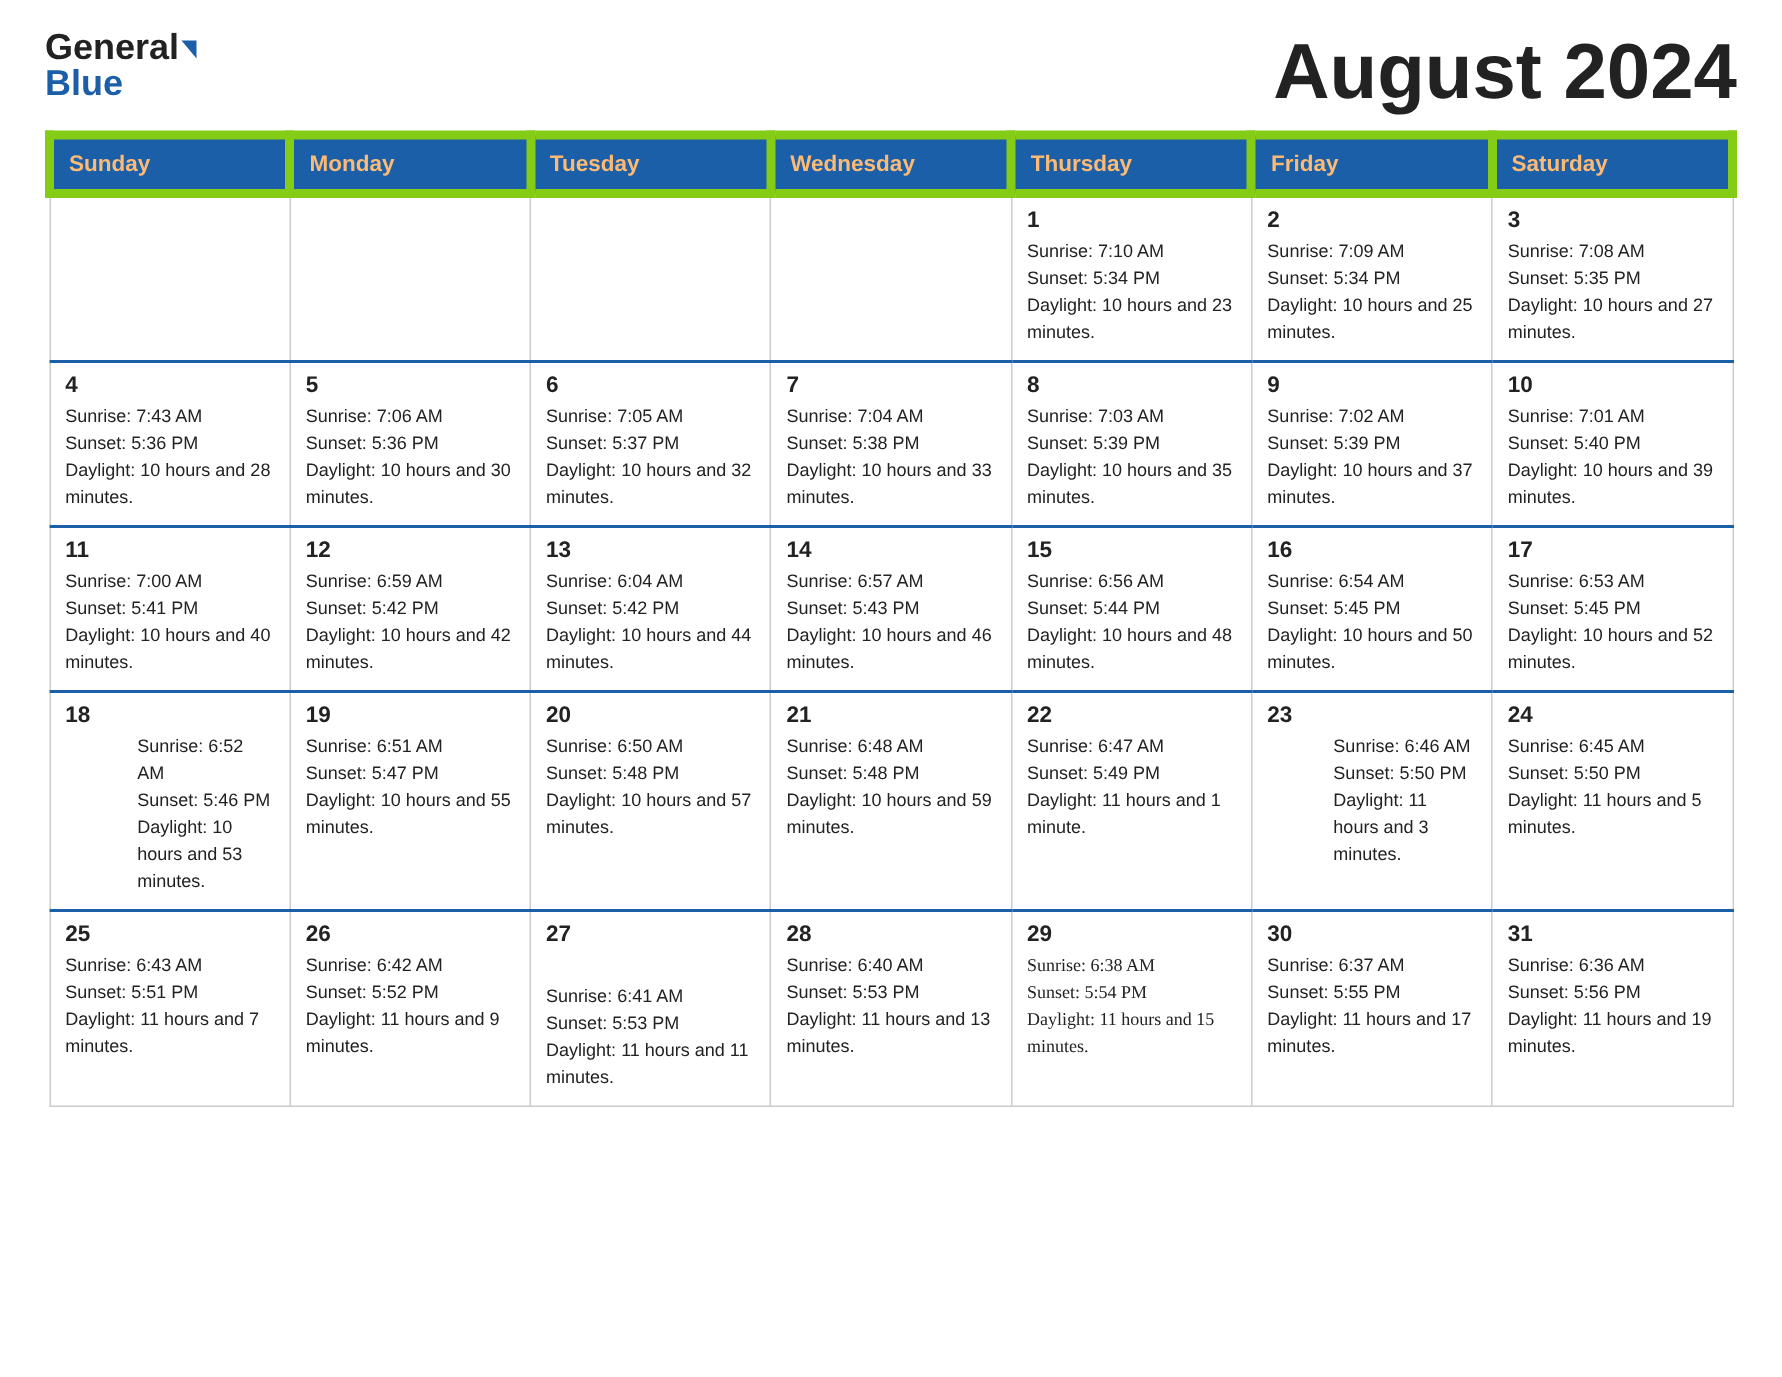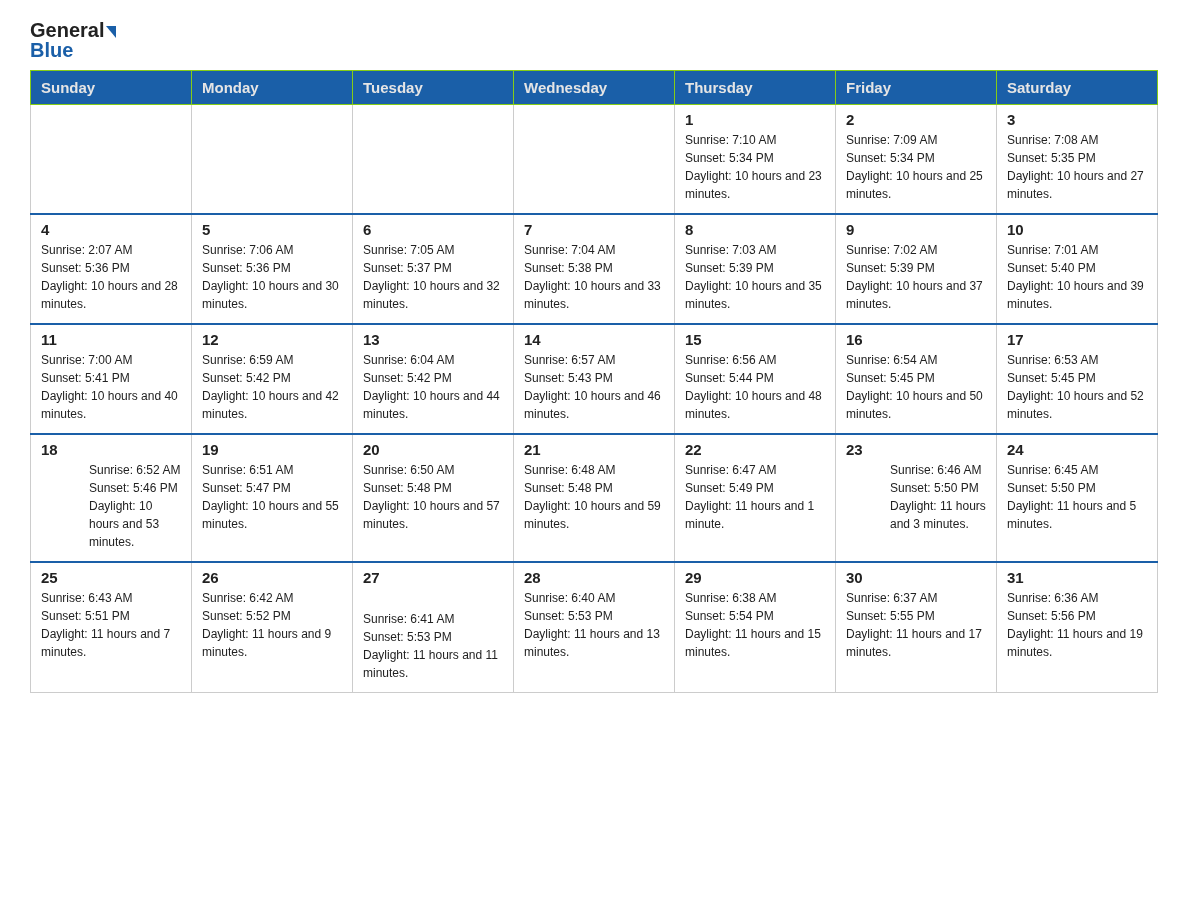--- a/index.html
+++ b/index.html
@@ -16,21 +16,21 @@
       justify-content: space-between;
       align-items: flex-start;
       margin-bottom: 10px;
     }
     .logo-area {
       display: flex;
       flex-direction: column;
       align-items: flex-start;
     }
     .logo-text {
-      font-size: 20px;
+      font-size: 24px;
       font-weight: bold;
       color: #222;
       line-height: 1;
     }
     .logo-text .blue {
       color: #1a5fa8;
       text-align: right;
     }
     .logo-triangle {
       display: inline-block;
@@ -55,26 +55,26 @@
       color: #222;
       margin-top: 4px;
     }
     .calendar-table {
       width: 100%;
       border-collapse: collapse;
       margin-top: 10px;
     }
     .calendar-table th {
       background-color: #1a5fa8;
-      color: #e5e5e5;
+      color: #fdba74;
       font-size: 15px;
       font-weight: bold;
       padding: 8px 10px;
       text-align: left;
-      border: 1px solid #84cc16;
+      border: 6px solid #84cc16;
       margin-top: 28px;
     }
     .calendar-table td {
       vertical-align: top;
       padding: 6px 10px 10px 10px;
       border: 1px solid #ccc;
       width: 14.28%;
       min-height: 110px;
       font-size: 12px;
       color: #222;
@@ -102,20 +102,21 @@
 <body>
 
 <div class="header-area">
   <div class="logo-area">
     <div class="logo-text">
       General<span class="logo-triangle"></span><br>
       <span class="blue">Blue</span>
     </div>
   </div>
   <div class="title-area">
+    <div class="month-title">August 2024</div>
   </div>
 </div>
 
 <table class="calendar-table">
   <thead>
     <tr>
     <th>Sunday</th>
         <th>Monday</th>
         <th>Tuesday</th>
         <th>Wednesday</th>
@@ -145,21 +146,21 @@
         <td>
           <div class="day-number">3</div>
           <div class="day-info" style="white-space: pre-line;">Sunrise: 7:08 AM
 Sunset: 5:35 PM
 Daylight: 10 hours and 27 minutes.</div>
         </td>
       </tr>
       <tr class="row-divider">
         <td>
           <div class="day-number">4</div>
-          <div class="day-info" style="white-space: pre-line;">Sunrise: 2:07 AM
+          <div class="day-info" style="white-space: pre-line;">Sunrise: 7:43 AM
 Sunset: 5:36 PM
 Daylight: 10 hours and 28 minutes.</div>
         </td>
         <td>
           <div class="day-number">5</div>
           <div class="day-info" style="white-space: pre-line;">Sunrise: 7:06 AM
 Sunset: 5:36 PM
 Daylight: 10 hours and 30 minutes.</div>
         </td>
         <td>
@@ -301,21 +302,21 @@
 Daylight: 11 hours and 11 minutes.</div>
         </td>
         <td>
           <div class="day-number">28</div>
           <div class="day-info" style="white-space: pre-line;">Sunrise: 6:40 AM
 Sunset: 5:53 PM
 Daylight: 11 hours and 13 minutes.</div>
         </td>
         <td>
           <div class="day-number">29</div>
-          <div class="day-info" style="white-space: pre-line;">Sunrise: 6:38 AM
+          <div class="day-info" style="white-space: pre-line; font-family: Liberation Serif, serif;">Sunrise: 6:38 AM
 Sunset: 5:54 PM
 Daylight: 11 hours and 15 minutes.</div>
         </td>
         <td>
           <div class="day-number">30</div>
           <div class="day-info" style="white-space: pre-line;">Sunrise: 6:37 AM
 Sunset: 5:55 PM
 Daylight: 11 hours and 17 minutes.</div>
         </td>
         <td>

